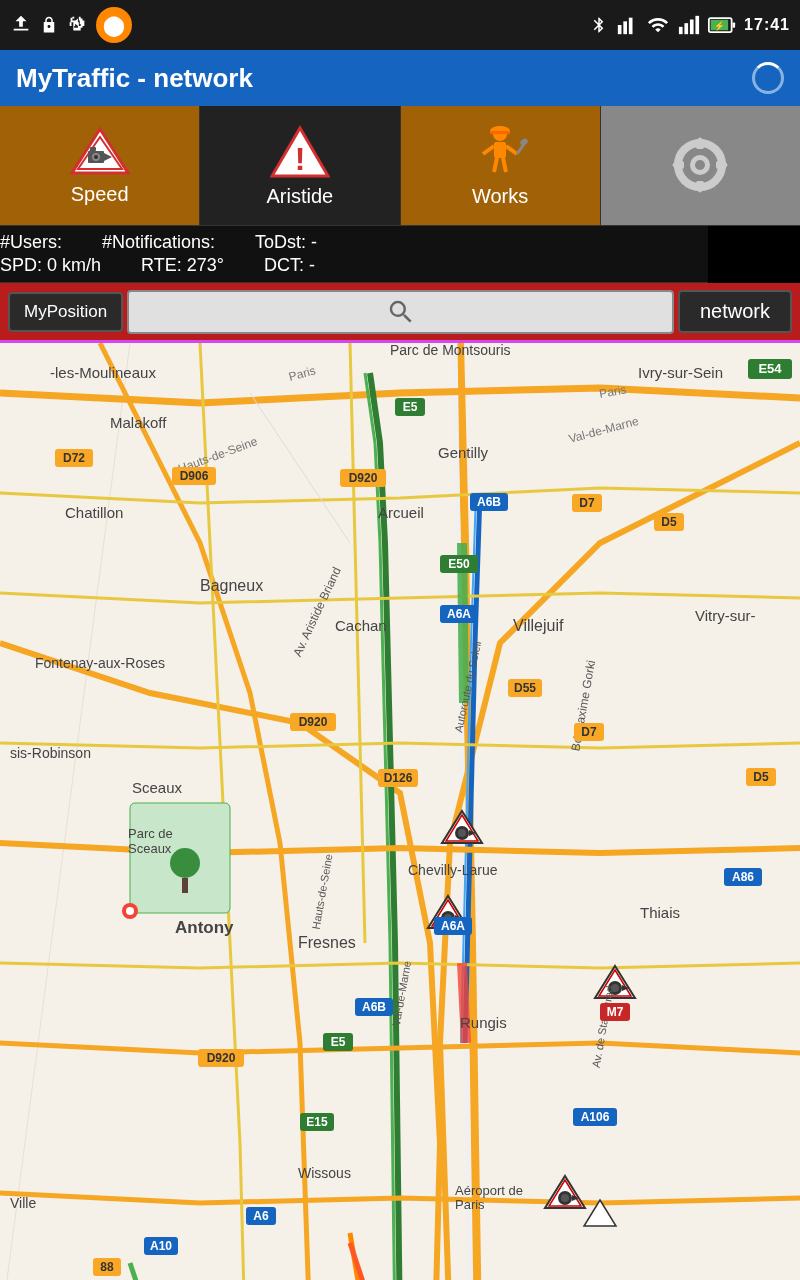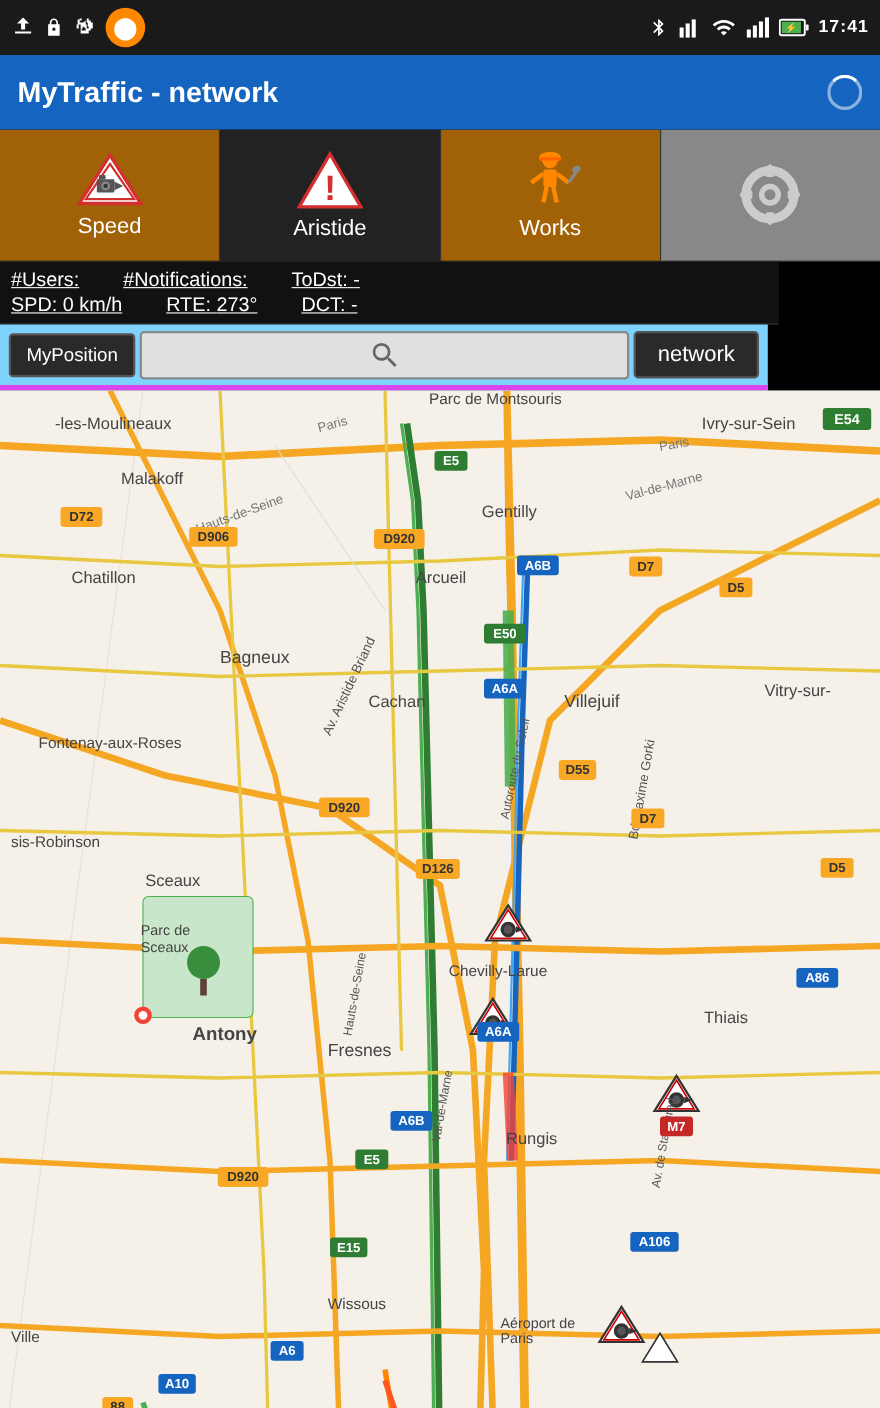--- a/index.html
+++ b/index.html
@@ -19,21 +19,21 @@
     .status-left { display: flex; align-items: center; gap: 8px; }
     .status-right { display: flex; align-items: center; gap: 8px; font-size: 18px; font-weight: bold; }
     .orange-circle {
       width: 36px; height: 36px; background: #ff8800; border-radius: 50%;
       display: flex; align-items: center; justify-content: center; color: white; font-size: 20px;
     }
 
     
     #title-bar {
       width: 800px;
-      height: 68px;
+      height: 56px;
       background: #1565c0;
       display: flex;
       align-items: center;
       justify-content: space-between;
       padding: 0 16px;
       color: white;
     }
     #title-bar .title { font-size: 26px; font-weight: bold; color: white; }
     .loading-circle {
       width: 32px; height: 32px; border: 3px solid rgba(255,255,255,0.5);
@@ -61,39 +61,38 @@
       gap: 6px;
     }
     .tab:last-child { border-right: none; }
     .tab .tab-label { font-size: 20px; color: white; }
     .tab:nth-child(2) { background: #222; }
 
     
     #info-bar {
       width: 708px;
       background: #111;
-      padding: 6px 10px;
+      padding: 6px 0;
       color: white;
       font-size: 18px;
       border-bottom: 1px solid #333;
-      text-decoration: underline;
     }
     #info-bar .line1 { display: flex; gap: 40px; margin-bottom: 2px; }
     #info-bar .line2 { display: flex; gap: 40px; align-items: center; }
 
     
     #search-bar {
-      width: 698px;
+      width: 800px;
       height: 60px;
-      background: #7dd3fc;
+      background: #b91c1c;
       display: flex;
       align-items: center;
       gap: 4px;
       padding: 6px 8px;
-      border-bottom: 5px solid #d946ef;
+      border-bottom: 3px solid #d946ef;
     }
     .btn-mypos {
       background: #2a2a2a;
       border: 2px solid #555;
       color: white;
       font-size: 17px;
       padding: 8px 14px;
       cursor: pointer;
       border-radius: 4px;
       white-space: nowrap;

